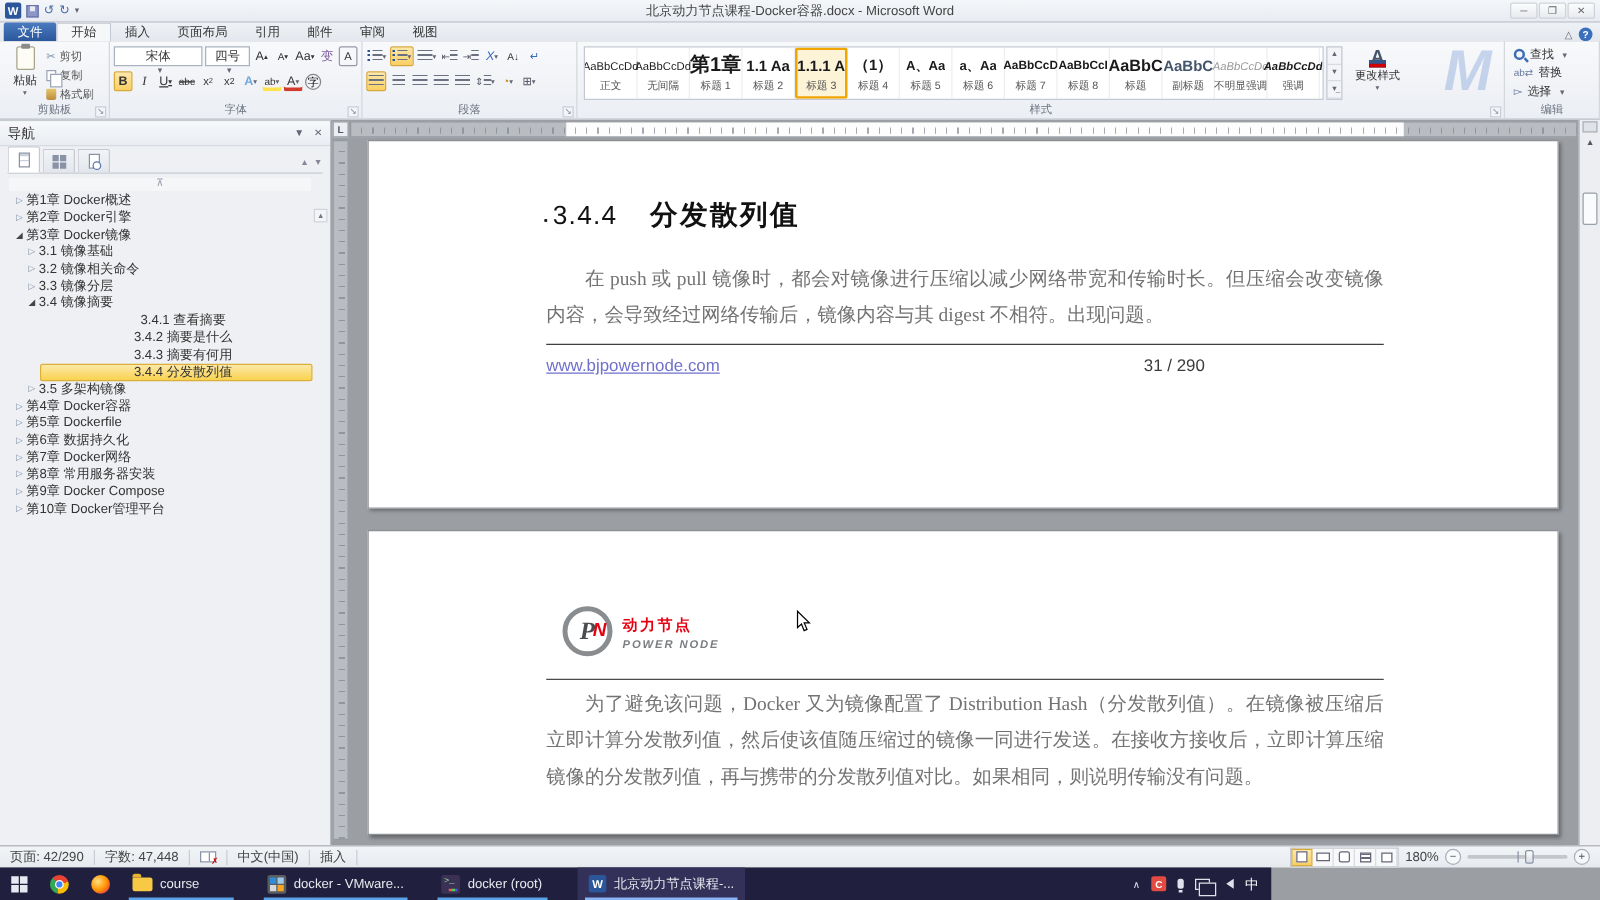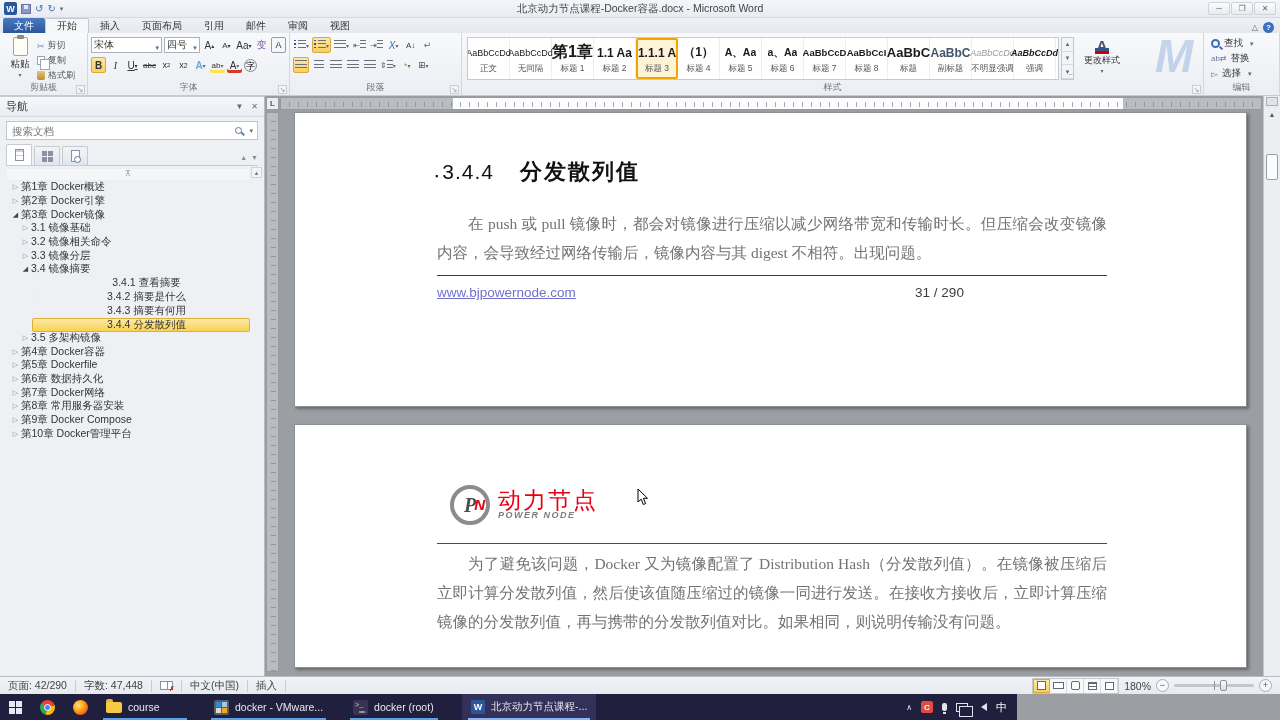--- a/index.html
+++ b/index.html
@@ -47,22 +47,22 @@
   .clip-ico::before { content:""; position:absolute; left:3px; top:-3px; width:7px; height:4px; background:#8b8b8b; border-radius:1px; }
   .clip-small { display:flex; flex-direction:column; justify-content:flex-start; gap:2px; padding-top:4px; font-size:9px; color:#555; }
   .clip-row { display:flex; align-items:center; gap:3px; white-space:nowrap; }
   .cut-ico { font-size:9px; color:#7b8aa6; }
   .copy-ico { width:8px; height:9px; border:1px solid #9aa3b5; background:#fff; position:relative; }
   .copy-ico::after { content:""; position:absolute; left:2px; top:2px; width:8px; height:9px; border:1px solid #9aa3b5; background:#fff; }
   .fp-ico { width:8px; height:9px; background:linear-gradient(#e8c66a,#b98c3c); border-radius:1px 1px 2px 2px; }
   
   .grp-font { width:202px; }
   .f-row { display:flex; align-items:center; gap:2px; height:20px; }
-  .combo { background:#fff; border:1px solid #aab2bf; height:16px; display:flex; align-items:flex-end;
-    font-size:10px; color:#333; padding:0 2px; justify-content:space-between; }
+  .combo { background:#fff; border:1px solid #aab2bf; height:16px; display:flex; align-items:center;
+    font-size:10px; color:#333; padding:0 2px; justify-content:space-between;flex-direction:column; }
   .combo .dd { font-size:7px; color:#667; margin-left:3px; }
   .fbtn { min-width:15px; height:16px; display:flex; align-items:center; justify-content:center;
     font-size:10px; color:#333; border-radius:2px; padding:0 1px; }
   .fbtn.hl { background:linear-gradient(#fde8a9,#f9cf63); border:1px solid #d8a93c; }
   .sup7 { font-size:7px; vertical-align:super; }
   .ub { text-decoration:underline; }
   .strike { text-decoration:line-through; }
   .bar-u { box-shadow:inset 0 -3px 0 #ffe14d; }
   .bar-r { box-shadow:inset 0 -3px 0 #d23a2e; }
   .glowA { color:#6fa8dc; font-weight:bold; }
@@ -167,21 +167,21 @@
     display:flex; align-items:baseline; font-size:13.5px; color:#444; }
   .f-url { color:#7070cc; text-decoration:underline; flex:1; }
   .f-page { flex:1; text-align:center; color:#3c3c3c; }
   .f-copy { flex:1; text-align:right; color:#555; font-family:"Liberation Serif","DejaVu Serif",serif; }
   
   .p2-logo { position:absolute; left:155px; top:60px; display:flex; align-items:center; gap:8px; }
   .logo-circ { width:40px; height:40px; border:4px solid #898d8f; border-radius:50%; position:relative;
     display:flex; align-items:center; justify-content:center; background:#fff; }
   .logo-p { font-size:20px; font-weight:bold; font-style:italic; color:#4a4d4f; font-family:"Liberation Serif",serif; }
   .logo-n { position:absolute; right:1px; top:7px; color:#e60012; font-size:15px; font-weight:bold; font-style:italic; }
-  .logo-txt .cn { color:#e60012; font-size:23px; font-weight:normal; letter-spacing:2px; line-height:20px; }
+  .logo-txt .cn { color:#e60012; font-size:12px; font-weight:bold; letter-spacing:2px; line-height:20px; }
   .logo-txt .en { color:#7a7d80; font-size:9px; font-weight:bold; font-style:italic; letter-spacing:1.5px; }
   .p2-slogan { position:absolute; left:468px; top:74px; width:345px; text-align:center;
     font-family:"DejaVu Serif","Liberation Serif",serif; font-style:italic; font-size:22px; color:#c4c4c4; letter-spacing:2px; }
   .p2-rule { position:absolute; left:142px; top:118px; width:670px; border-top:1.5px solid #4a4a4a; }
   #page2 .body-para { top:124px; }
   
   .vscroll { position:absolute; right:0; top:0; width:17px; height:580px; background:#eceef1; border-left:1px solid #c3c7cc; }
   .vs-split { position:absolute; top:1px; left:2px; width:12px; height:9px; background:#dfe3e8; border:1px solid #aab0b8; }
   .vs-up { position:absolute; top:12px; left:1px; width:14px; height:13px; text-align:center; font-size:7px; color:#556; line-height:13px; }
   .vs-thumb { position:absolute; top:58px; left:2px; width:12px; height:26px; background:#fafbfc; border:1px solid #9aa0a8; border-radius:2px; }
@@ -475,25 +475,20 @@
   </div>
 
   <div id="navpane">
     <div class="nav-head">
       <span>导航</span>
       <span class="nav-head-btns">
         <span>▼</span>
         <span>✕</span>
       </span>
     </div>
-    <div class="nav-search">
-      <input type="text" placeholder="搜索文档" style="">
-      <span class="mag-ico"></span>
-      <span class="search-dd">▾</span>
-    </div>
     <div class="nav-tabs">
       <span class="ntab on">
           <span class="ntab-doc"></span>
         </span>
       <span class="ntab">
           <span class="ntab-grid"></span>
         </span>
       <span class="ntab">
           <span class="ntab-res"></span>
         </span>

